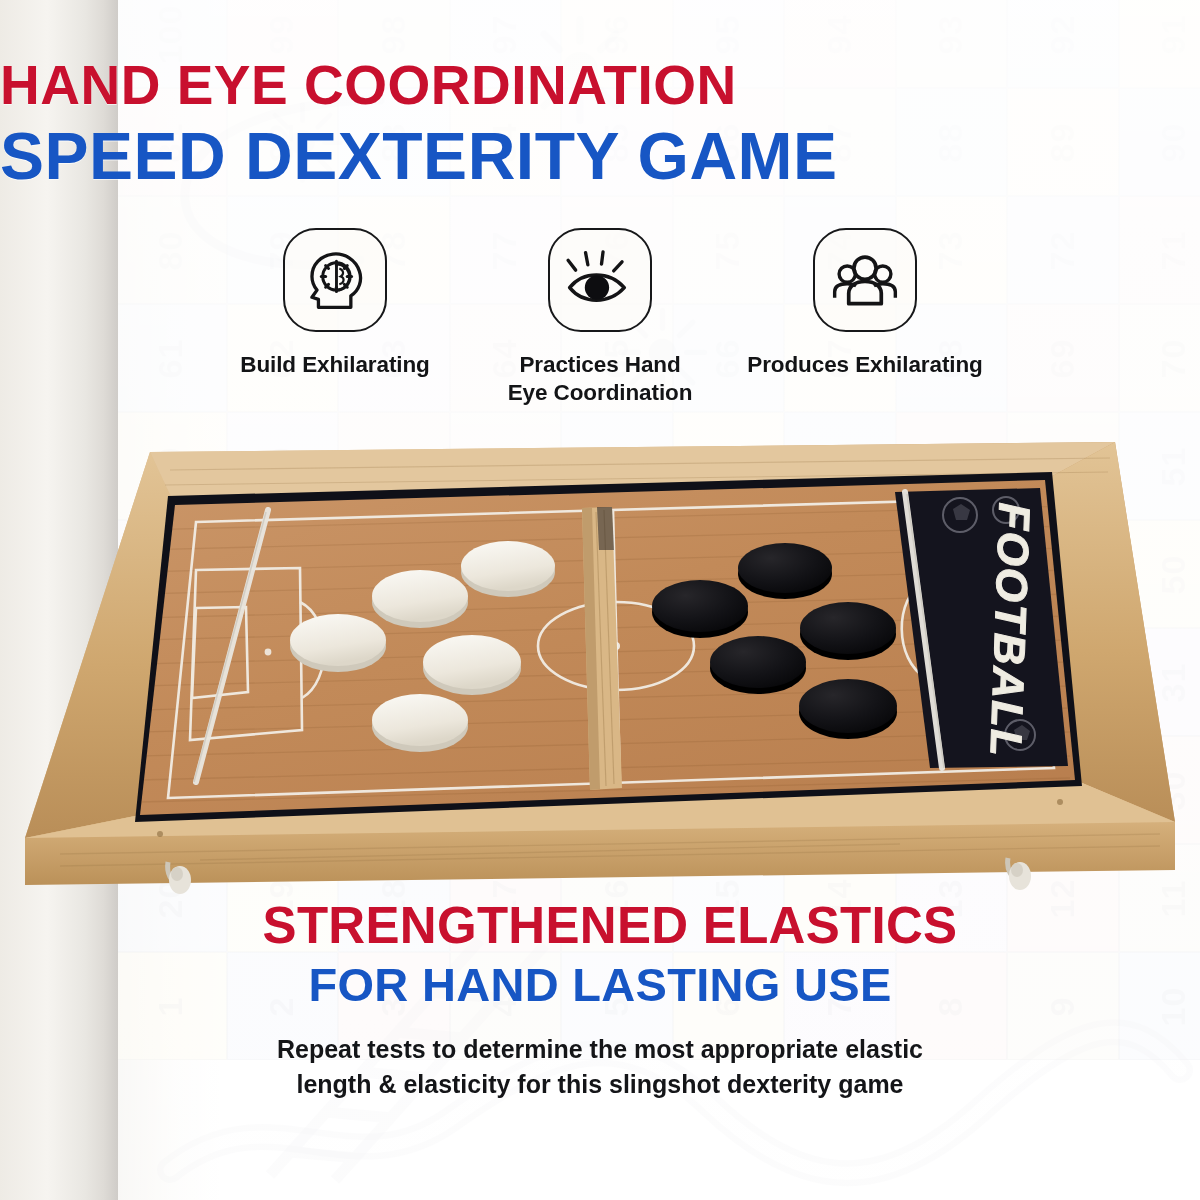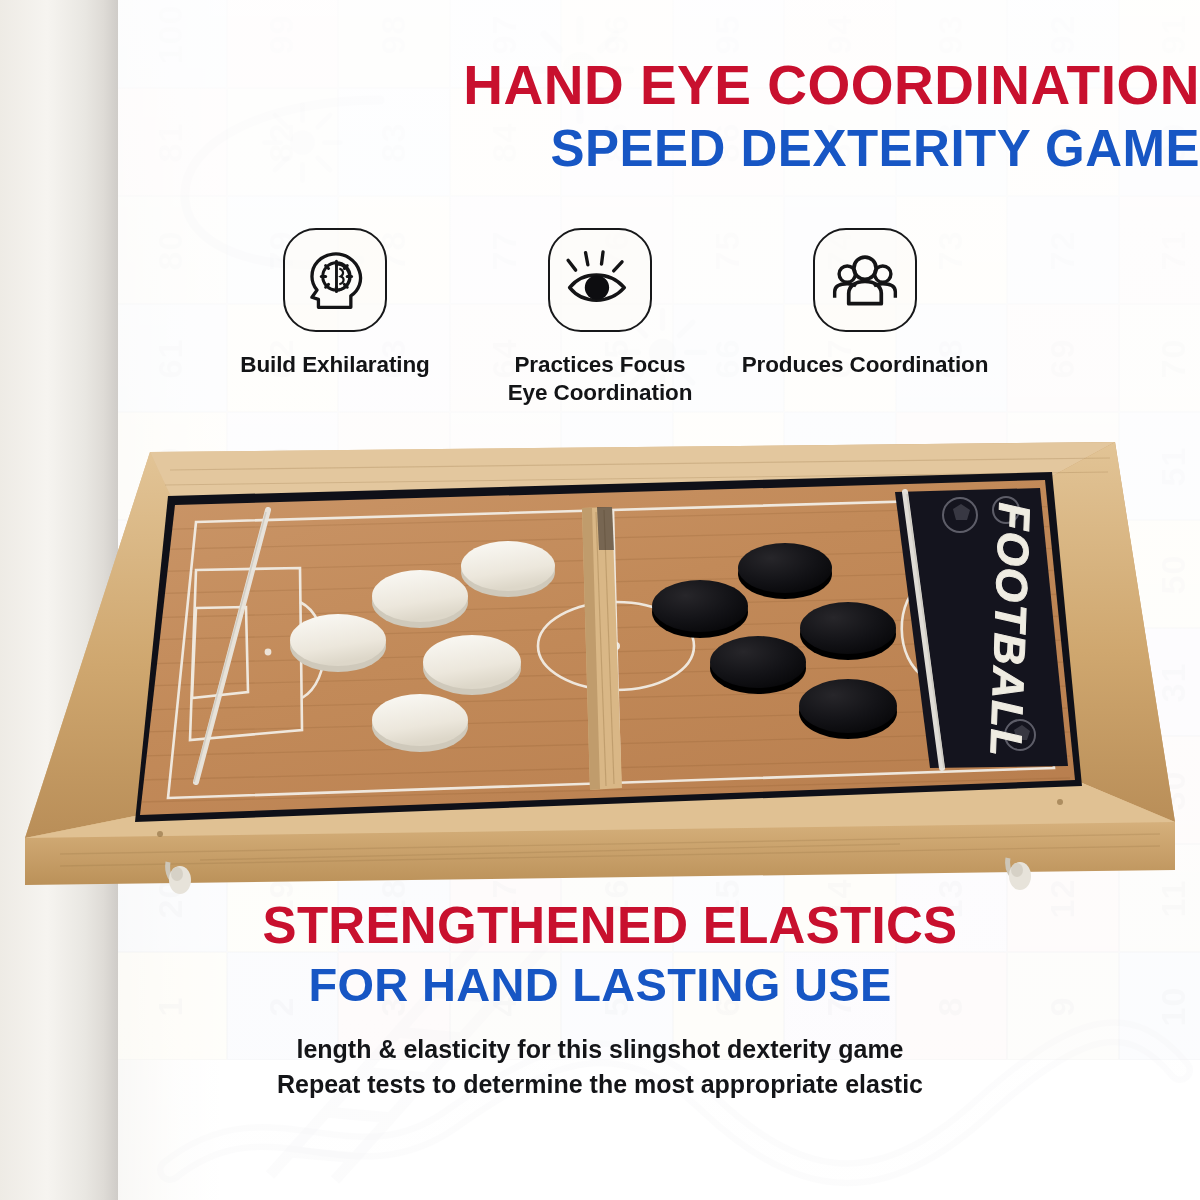--- a/index.html
+++ b/index.html
@@ -51,28 +51,28 @@
     background:linear-gradient(90deg,#eeebe5 0%,#f6f4f0 40%,#e9e7e2 72%,#dedbd6 88%,#cfccc8 100%);
   }
   .bg-sun {
     position:absolute; opacity:.13; color:#9aa0b0;
   }
   .bg-snake {
     position:absolute; opacity:.20;
   }
 
   
-  #headline { position:absolute; top:56px; left:0; width:100%; text-align:right; z-index:6; }
+  #headline { position:absolute; top:56px; left:0; width:100%; text-align:left; z-index:6; }
   .h-line1 {
     font-size:55px; font-weight:700; letter-spacing:.5px;
     color:#C8102E; line-height:1.06;
     text-shadow:0 1px 0 rgba(255,255,255,.65);
   }
   .h-line2 {
-    font-size:51px; font-weight:700; letter-spacing:.5px;
+    font-size:66px; font-weight:700; letter-spacing:.5px;
     color:#1756C4; line-height:1.12; margin-top:6px;
     text-shadow:0 1px 0 rgba(255,255,255,.65);
   }
 
   
   #features {
     position:absolute; top:228px; left:0; width:100%; z-index:6;
     display:flex; justify-content:center; align-items:flex-start;
   }
   .feat { width:265px; text-align:center; }
@@ -544,38 +544,38 @@
         <circle cx="46" cy="60" r="16" fill="#0d0d10"></circle>
         <g stroke="#141416" stroke-width="4.4" stroke-linecap="round">
           <line x1="34" y1="30" x2="31" y2="14"></line>
           <line x1="52" y1="29" x2="54" y2="13"></line>
           <line x1="18" y1="37" x2="8" y2="24"></line>
           <line x1="68" y1="38" x2="79" y2="26"></line>
         </g>
       </svg>
     </div>
     <div class="feat-label">
-      <div>Practices Focus</div>
+      <div>Practices Hand</div>
       <div>Eye Coordination</div>
     </div>
   </div>
 
   <div class="feat">
     <div class="feat-badge">
       <svg width="74" height="74" viewBox="0 0 100 100">
         <circle cx="26" cy="42" r="11" fill="none" stroke="#141416" stroke-width="4.6"></circle>
         <path d="M9 74 L9 66 C 9 59, 15 55, 26 55 C 31 55, 35 56, 38 58" fill="none" stroke="#141416" stroke-width="4.6" stroke-linejoin="round"></path>
         <circle cx="74" cy="42" r="11" fill="none" stroke="#141416" stroke-width="4.6"></circle>
         <path d="M91 74 L91 66 C 91 59, 85 55, 74 55 C 69 55, 65 56, 62 58" fill="none" stroke="#141416" stroke-width="4.6" stroke-linejoin="round"></path>
         <circle cx="50" cy="34" r="15" fill="none" stroke="#141416" stroke-width="5"></circle>
         <path d="M28 82 L28 68 C 28 58, 37 52, 50 52 C 63 52, 72 58, 72 68 L 72 82 Z" fill="none" stroke="#141416" stroke-width="5" stroke-linejoin="round"></path>
       </svg>
     </div>
     <div class="feat-label">
-      <div>Produces Coordination</div>
+      <div>Produces Exhilarating</div>
     </div>
   </div>
 
 </div>
 
 <div id="product">
 <svg width="1200" height="470" viewBox="0 0 1200 470">
   <defs>
     <linearGradient id="frameTop" x1="0" y1="0" x2="1" y2="0">
       <stop offset="0%" stop-color="#d8b687"></stop>
@@ -774,16 +774,16 @@
 
   <circle cx="160" cy="404" r="3" fill="#8a6b3e" opacity=".6"></circle>
   <circle cx="1060" cy="372" r="3" fill="#8a6b3e" opacity=".6"></circle>
 </svg>
 </div>
 
 <div id="bottom">
   <div class="b-line1">STRENGTHENED ELASTICS</div>
   <div class="b-line2">FOR HAND LASTING USE</div>
   <div class="b-desc">
+    <div>Repeat tests to determine the most appropriate elastic</div>
     <div>length &amp; elasticity for this slingshot dexterity game</div>
-    <div>Repeat tests to determine the most appropriate elastic</div>
   </div>
 </div>
 
 </body></html>

